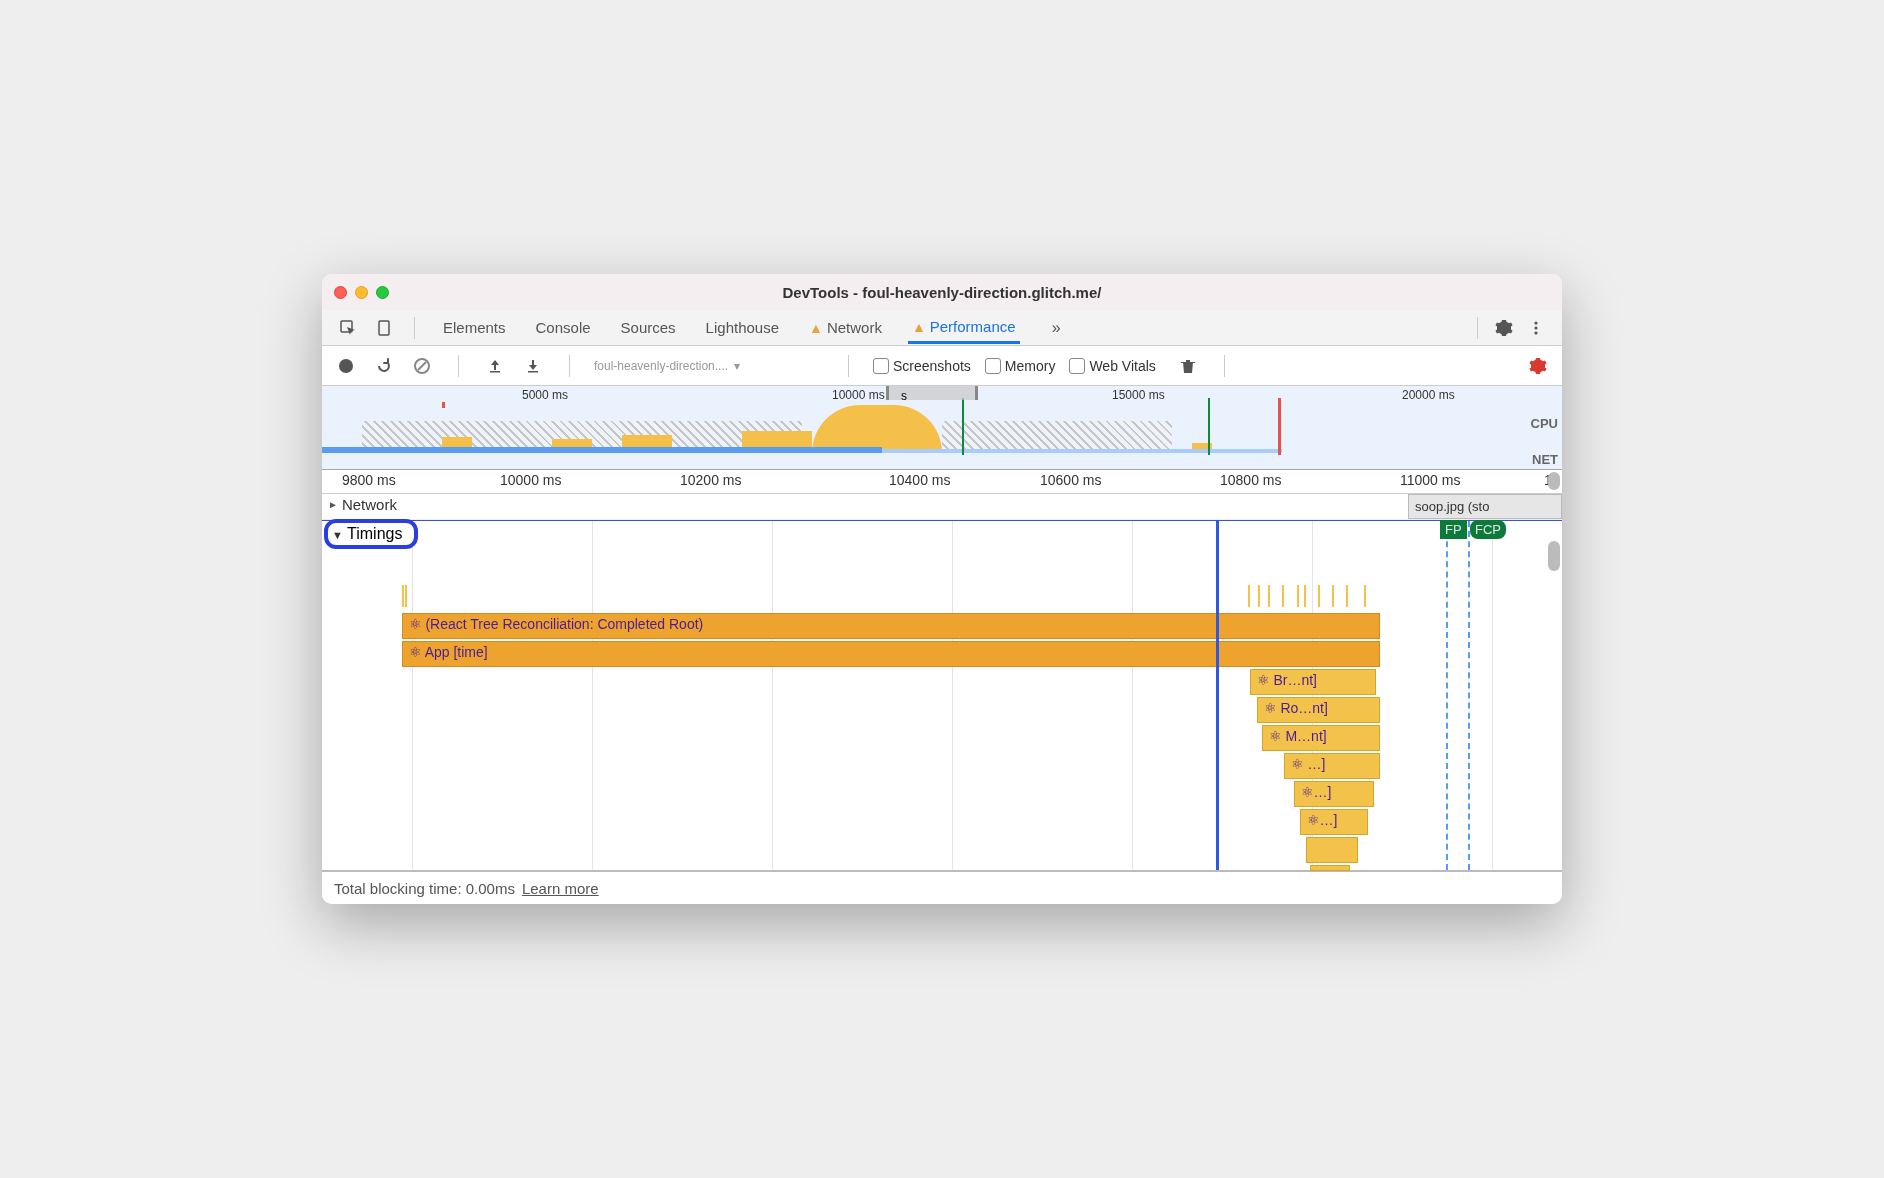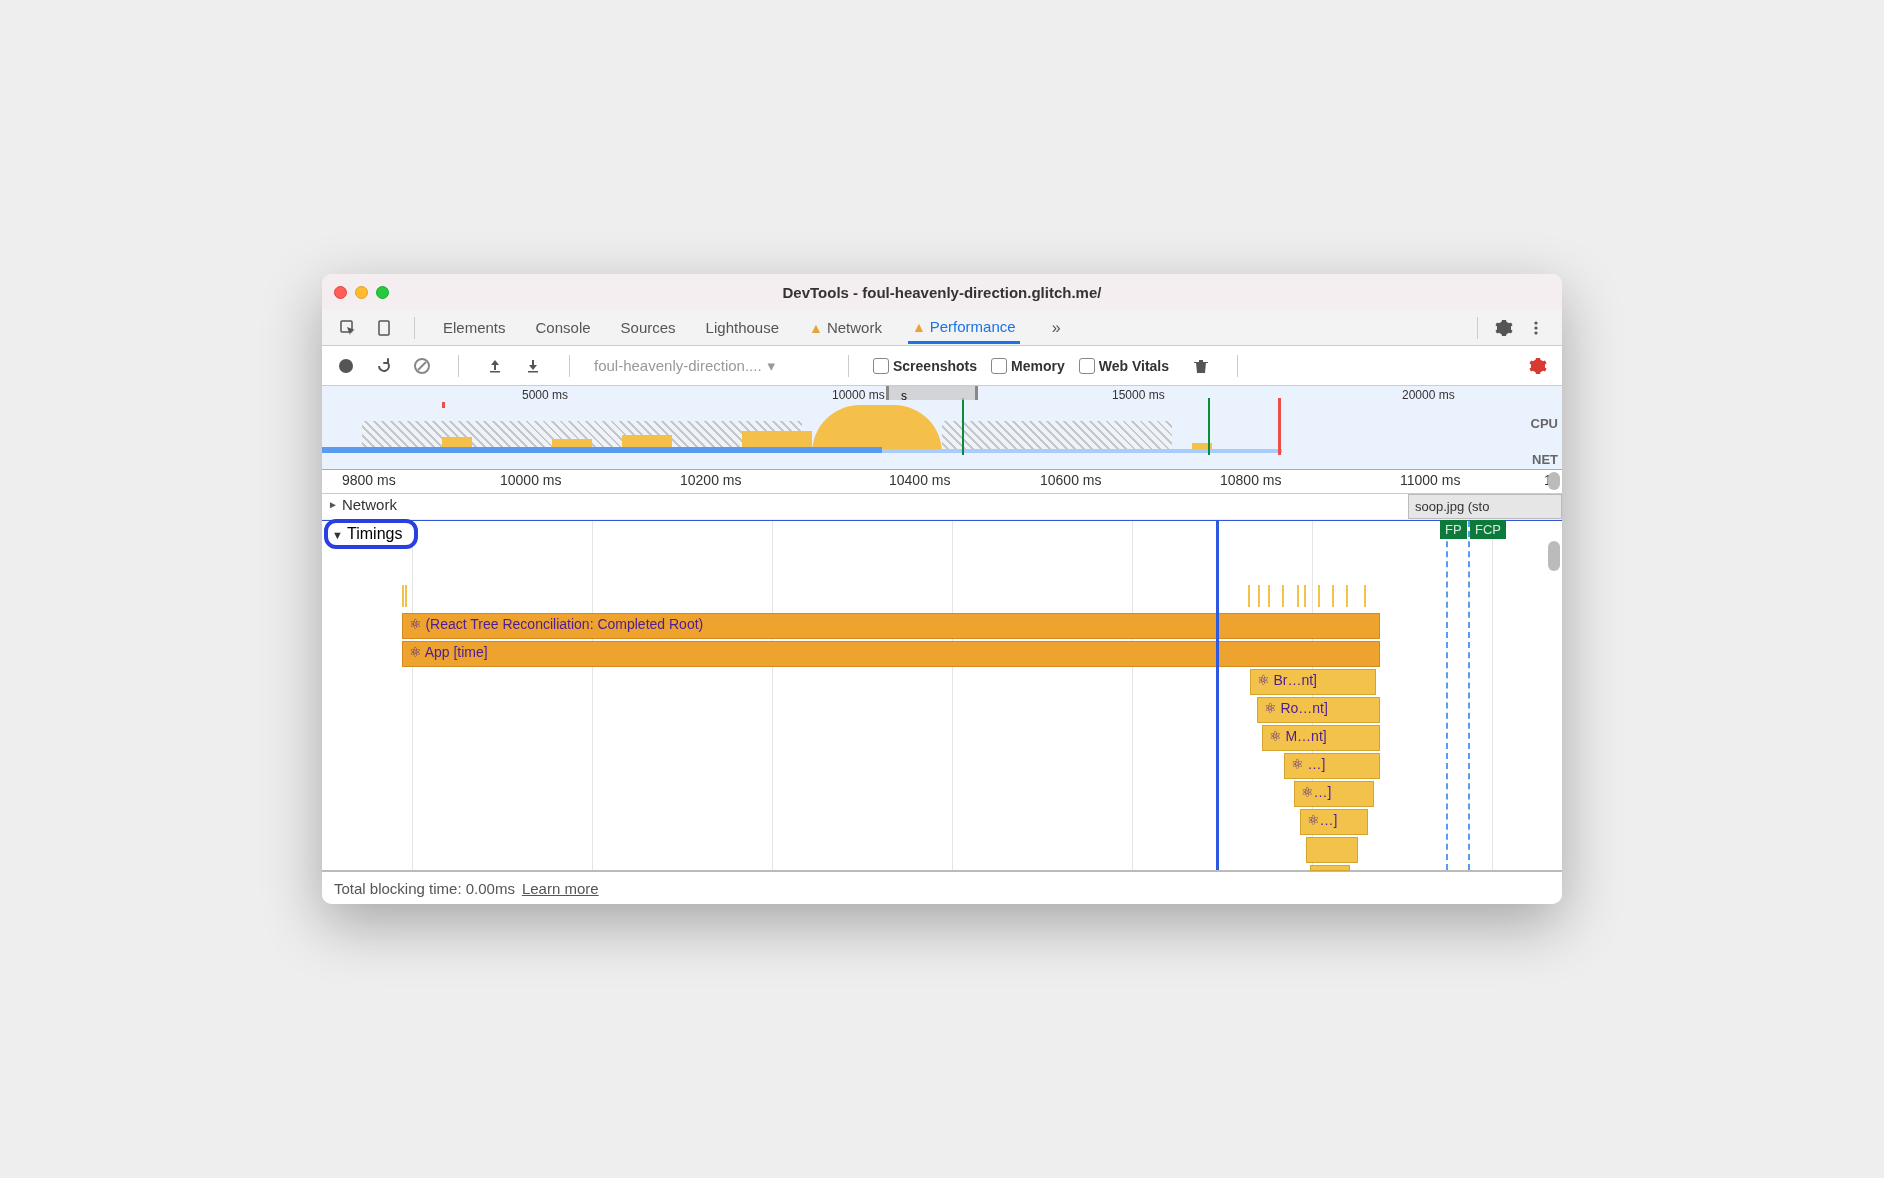--- a/index.html
+++ b/index.html
@@ -19,22 +19,22 @@
 .tabs { display: flex; gap: 22px; margin-left: 10px; align-items: center; }
 .tab { color:#555; font-size: 15px; padding: 6px 4px; cursor: pointer; display:flex; align-items:center; gap:4px;}
 .tab.active { color:#1a73e8; border-bottom: 3px solid #1a73e8; margin-bottom:-1px;}
 .warn-tri { color:#e8a33d; font-size: 14px; }
 .chevmore { font-size:16px; color:#555; margin-left:10px; cursor:pointer; }
 .tabsep { width:1px; height:22px; background:#ccc; margin:0 10px; }
 .right-icons {margin-left:auto; display:flex; align-items:center;}
 
 .subbar { height: 40px; border-bottom:1px solid #ccc; display:flex; align-items:center; padding:0 12px; gap:14px; background:#fff;}
 .iconbtn { width:24px; height:24px; display:flex; align-items:center; justify-content:center; cursor:pointer; color:#555;}
-.selectbox { flex: 0 0 230px; color:#999; font-size:15px; display:flex; align-items:center; gap:6px;}
-.cbwrap { display:flex; align-items:center; gap:4px; font-size:14px; color:#333;font-weight:bold;}
+.selectbox { flex: 0 0 230px; color:#999; font-size:12px; display:flex; align-items:center; gap:6px;}
+.cbwrap { display:flex; align-items:center; gap:4px; font-size:14px; color:#333;}
 .cb { width:16px; height:16px; border:1px solid #888; border-radius:3px;}
 
 .overview { background:#eaf2fd; height: 84px; border-bottom:1px solid #aaa; position:relative; overflow:hidden;}
 .ov-ticks { position:absolute; top:0; left:0; right:0; height:16px; font-size:12px; color:#333;}
 .ov-tick { position:absolute; top:2px;}
 .ov-cpu {position:absolute; right:4px; top:30px; font-size:13px; font-weight:600; color:#666;}
 .ov-net {position:absolute; right:4px; bottom:2px; font-size:13px; font-weight:600; color:#666;}
 .ov-graph {position:absolute; left:0; right:42px; top:16px; bottom:16px;}
 .ov-yellow{position:absolute; background:#f5c04a; bottom:0;}
 .ov-netbar{position:absolute; bottom:0; left:0; height:6px; background:#5b9bef;}
@@ -276,21 +276,21 @@
       <div class="flame-row flame-small" style="left:972px; width:80px; top:260px;">⚛…]</div>
       <div class="flame-row flame-small" style="left:978px; width:68px; top:288px;">⚛…]</div>
       <div class="flame-row flame-small" style="left:984px; width:52px; top:316px;"></div>
       <div class="flame-row flame-small" style="left:988px; width:40px; top:344px; height:6px;"></div>
 
       <div class="play-head" style="left:894px;"></div>
 
       <div class="dash-v" style="left:1124px;"></div>
       <div class="dash-v" style="left:1146px;"></div>
       <div class="fp-badge" style="left:1118px; top:-1px;">FP</div>
-      <div class="fp-badge" style="left:1148px; top:-1px;">FCP</div>
+      <div class="fp-badge" style="left:1148px; top:-1px;border-radius:8px;">FCP</div>
 
       <div class="scroll-v" style="top:20px;"></div>
     </div>
 
   </div>
 
   <div class="bottombar">
     <span>Total blocking time: 0.00ms</span>
     <a>Learn more</a>
   </div>

